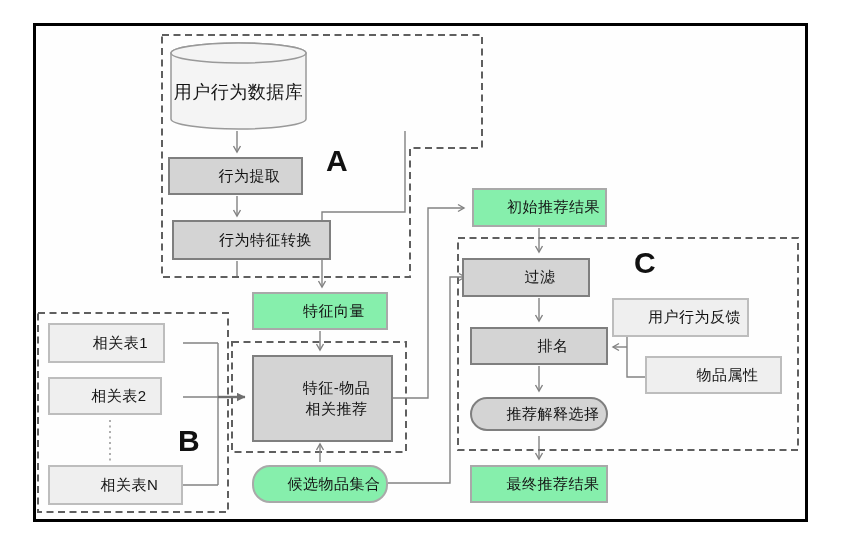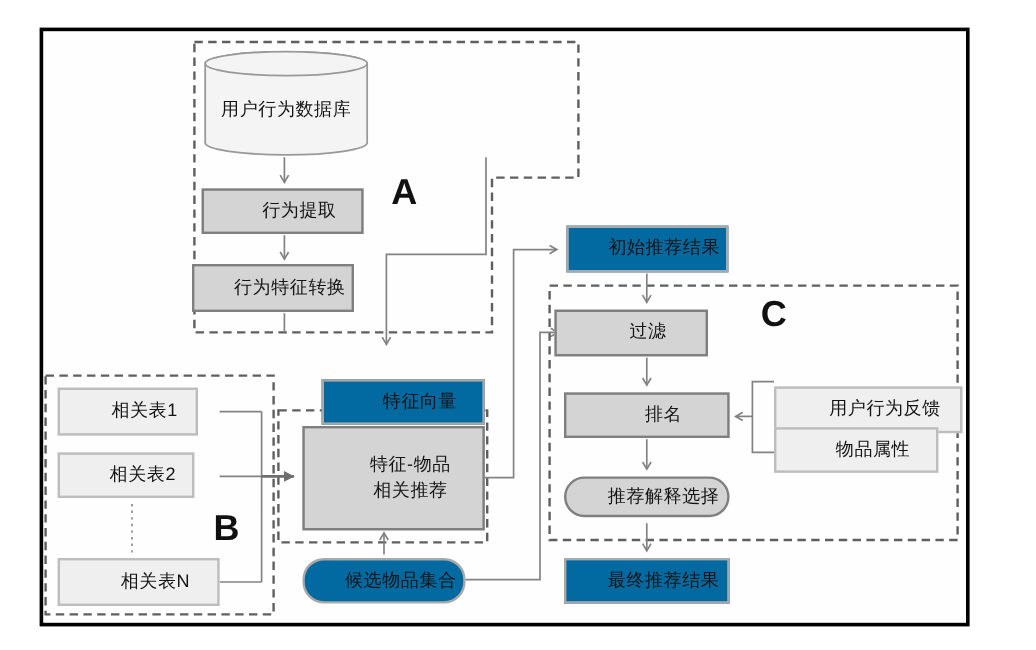--- a/index.html
+++ b/index.html
@@ -4,28 +4,28 @@
 <style>
   html,body{margin:0;padding:0;background:#fff;}
   .stage{position:relative;width:863px;height:542px;background:#ffffff;
          font-family:"Liberation Sans",sans-serif;overflow:hidden;}
   .frame{position:absolute;left:33px;top:23px;width:775px;height:499px;
          border:3px solid #000;box-sizing:border-box;background:#fefefe;}
   .node{position:absolute;display:flex;align-items:center;justify-content:center;
         box-sizing:border-box;font-size:15px;color:#141414;text-align:center;
         line-height:1.35;letter-spacing:0.5px;padding-left:28px;}
   .dark{background:#d4d4d4;border:2px solid #7f7f7f;}
-  .light{background:#0369a1;border:2px solid #a9a9a9;}
+  .light{background:#86efac;border:2px solid #a9a9a9;}
   .lighter{background:#efefef;border:2px solid #bdbdbd;}
   .seclabel{position:absolute;font-size:30px;font-weight:bold;color:#111;}
   .cyl{position:absolute;}
   .cyl svg{display:block;}
   .cyl .cyl-label{position:absolute;left:0;right:0;top:0;bottom:0;display:flex;
         align-items:center;justify-content:center;padding-top:10px;
-        font-size:15px;color:#141414;letter-spacing:0.5px;}
+        font-size:18px;color:#141414;letter-spacing:0.5px;}
   svg.wires{position:absolute;left:0;top:0;pointer-events:none;}
   .wire{fill:none;stroke:#828282;stroke-width:1.4;}
   .wire-thick{fill:none;stroke:#6e6e6e;stroke-width:2.4;}
   .dashbox{fill:none;stroke:#5f5f5f;stroke-width:2;stroke-dasharray:7 4.5;}
   .dots{fill:none;stroke:#9a9a9a;stroke-width:1.6;stroke-dasharray:2 3.5;}
   .two-line span{display:block;}
 </style>
 </head>
 <body>
 
@@ -77,36 +77,36 @@
   <div class="cyl" style="left:170px;top:42px;width:137px;height:89px;">
     <svg width="137" height="89" viewBox="0 0 137 89">
       <path d="M1,11 A67.5,10 0 0 1 136,11 L136,77 A67.5,10 0 0 1 1,77 Z" fill="#f4f4f4" stroke="#999" stroke-width="1.5"></path>
       <ellipse cx="68.5" cy="11" rx="67.5" ry="10" fill="#f4f4f4" stroke="#999" stroke-width="1.5"></ellipse>
     </svg>
     <div class="cyl-label">用户行为数据库</div>
   </div>
 
 
   <div class="node dark" style="left:168px;top:157px;width:135px;height:38px;">行为提取</div>
-  <div class="node dark" style="left:160px;top:220px;width:135px;height:40px;">行为特征转换</div>
-  <div class="node dark two-line" style="left:252px;top:355px;width:152px;height:87px;flex-direction:column;">
+  <div class="node dark" style="left:172px;top:220px;width:159px;height:40px;">行为特征转换</div>
+  <div class="node dark two-line" style="left:252px;top:355px;width:141px;height:87px;flex-direction:column;">
     <span>特征-物品</span>
     <span>相关推荐</span>
   </div>
   <div class="node dark" style="left:462px;top:258px;width:128px;height:39px;">过滤</div>
   <div class="node dark" style="left:470px;top:327px;width:138px;height:38px;">排名</div>
   <div class="node dark" style="left:470px;top:397px;width:138px;height:34px;border-radius:17px;">推荐解释选择</div>
 
-  <div class="node light" style="left:268px;top:292px;width:136px;height:38px;margin-top:24px;">特征向量</div>
+  <div class="node light" style="left:252px;top:292px;width:136px;height:38px;">特征向量</div>
   <div class="node light" style="left:472px;top:188px;width:135px;height:39px;">初始推荐结果</div>
   <div class="node light" style="left:252px;top:465px;width:136px;height:38px;border-radius:18px;">候选物品集合</div>
   <div class="node light" style="left:470px;top:465px;width:138px;height:38px;">最终推荐结果</div>
 
   <div class="node lighter" style="left:48px;top:323px;width:117px;height:40px;">相关表1</div>
   <div class="node lighter" style="left:48px;top:377px;width:114px;height:38px;">相关表2</div>
   <div class="node lighter" style="left:48px;top:465px;width:135px;height:40px;">相关表N</div>
-  <div class="node lighter" style="left:645px;top:298px;width:157px;height:39px;margin-top:24px;">用户行为反馈</div>
+  <div class="node lighter" style="left:612px;top:298px;width:137px;height:39px;">用户行为反馈</div>
   <div class="node lighter" style="left:645px;top:356px;width:137px;height:38px;font-family:Liberation Serif, serif;">物品属性</div>
 
   <div class="seclabel" style="left:326px;top:144px;">A</div>
   <div class="seclabel" style="left:178px;top:424px;">B</div>
   <div class="seclabel" style="left:634px;top:246px;">C</div>
 </div>
 
 </body></html>

